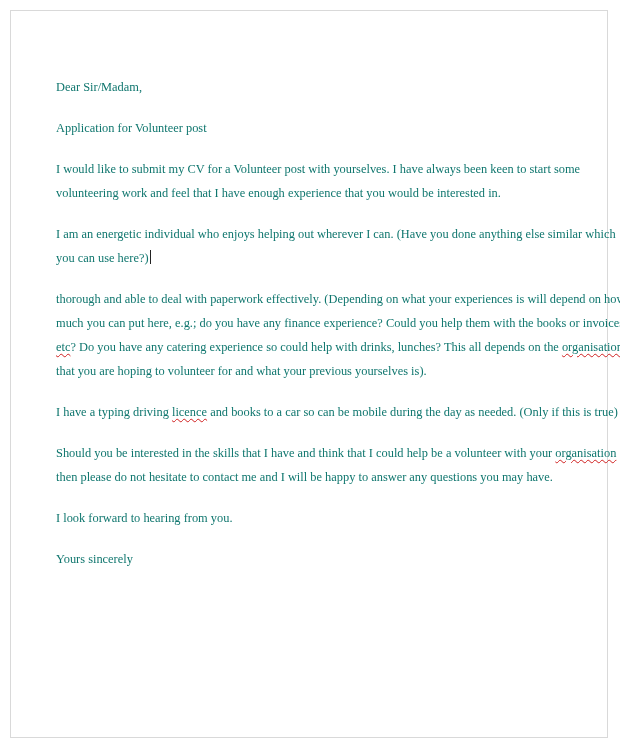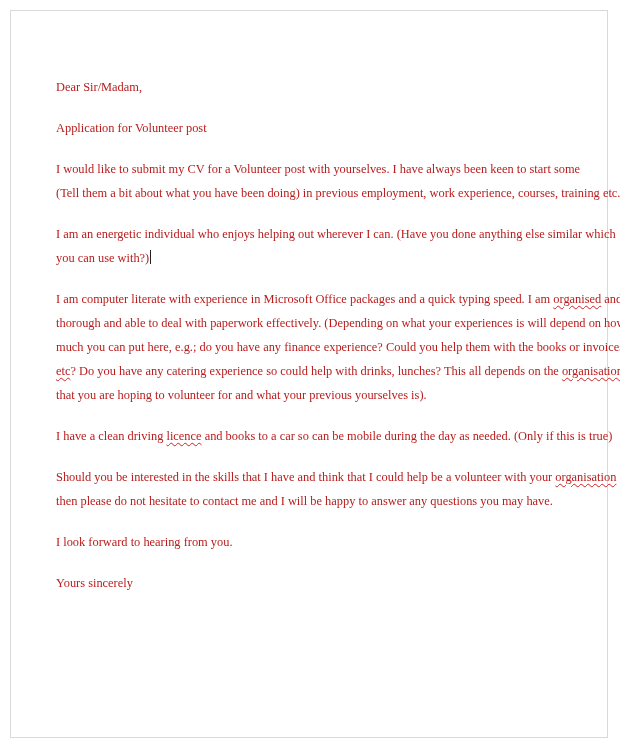--- a/index.html
+++ b/index.html
@@ -20,21 +20,21 @@
       background: #ffffff;
       box-sizing: border-box;
     }
     .content {
       position: absolute;
       left: 45px;
       top: 64px;
       width: 530px;
       font-family: "Liberation Serif", "DejaVu Serif", serif;
       font-size: 12.4px;
-      color: #b91c1c;
+      color: #0f766e;
       line-height: 24px;
     }
     .para {
       margin: 0 0 17px 0;
       white-space: normal;
     }
     .line {
       display: block;
       white-space: nowrap;
     }
@@ -61,38 +61,37 @@
     <p class="para">
       <span class="line">Dear Sir/Madam,</span>
     </p>
 
     <p class="para">
       <span class="line">Application for Volunteer post</span>
     </p>
 
     <p class="para">
       <span class="line">I would like to submit my CV for a Volunteer post with yourselves. I have always been keen to start some</span>
-      <span class="line">(Tell them a bit about what you have been doing) in previous employment, work experience, courses, training etc.</span>
+      <span class="line">volunteering work and feel that I have enough experience that you would be interested in.</span>
     </p>
 
     <p class="para">
       <span class="line">I am an energetic individual who enjoys helping out wherever I can. (Have you done anything else similar which</span>
-      <span class="line"><span>you can use with?)</span><span class="caret"></span></span>
+      <span class="line"><span>you can use here?)</span><span class="caret"></span></span>
     </p>
 
     <p class="para">
-      <span class="line"><span>I am computer literate with experience in Microsoft Office packages and a quick typing speed. I am </span><span class="misspelled">organised</span><span> and</span></span>
       <span class="line">thorough and able to deal with paperwork effectively. (Depending on what your experiences is will depend on how</span>
       <span class="line">much you can put here, e.g.; do you have any finance experience? Could you help them with the books or invoices</span>
       <span class="line"><span class="misspelled">etc</span><span>? Do you have any catering experience so could help with drinks, lunches? This all depends on the </span><span class="misspelled">organisation</span></span>
       <span class="line">that you are hoping to volunteer for and what your previous yourselves is).</span>
     </p>
 
     <p class="para">
-      <span class="line"><span>I have a clean driving </span><span class="misspelled">licence</span><span> and books to a car so can be mobile during the day as needed. (Only if this is true)</span></span>
+      <span class="line"><span>I have a typing driving </span><span class="misspelled">licence</span><span> and books to a car so can be mobile during the day as needed. (Only if this is true)</span></span>
     </p>
 
     <p class="para">
       <span class="line"><span>Should you be interested in the skills that I have and think that I could help be a volunteer with your </span><span class="misspelled">organisation</span></span>
       <span class="line">then please do not hesitate to contact me and I will be happy to answer any questions you may have.</span>
     </p>
 
     <p class="para">
       <span class="line">I look forward to hearing from you.</span>
     </p>

